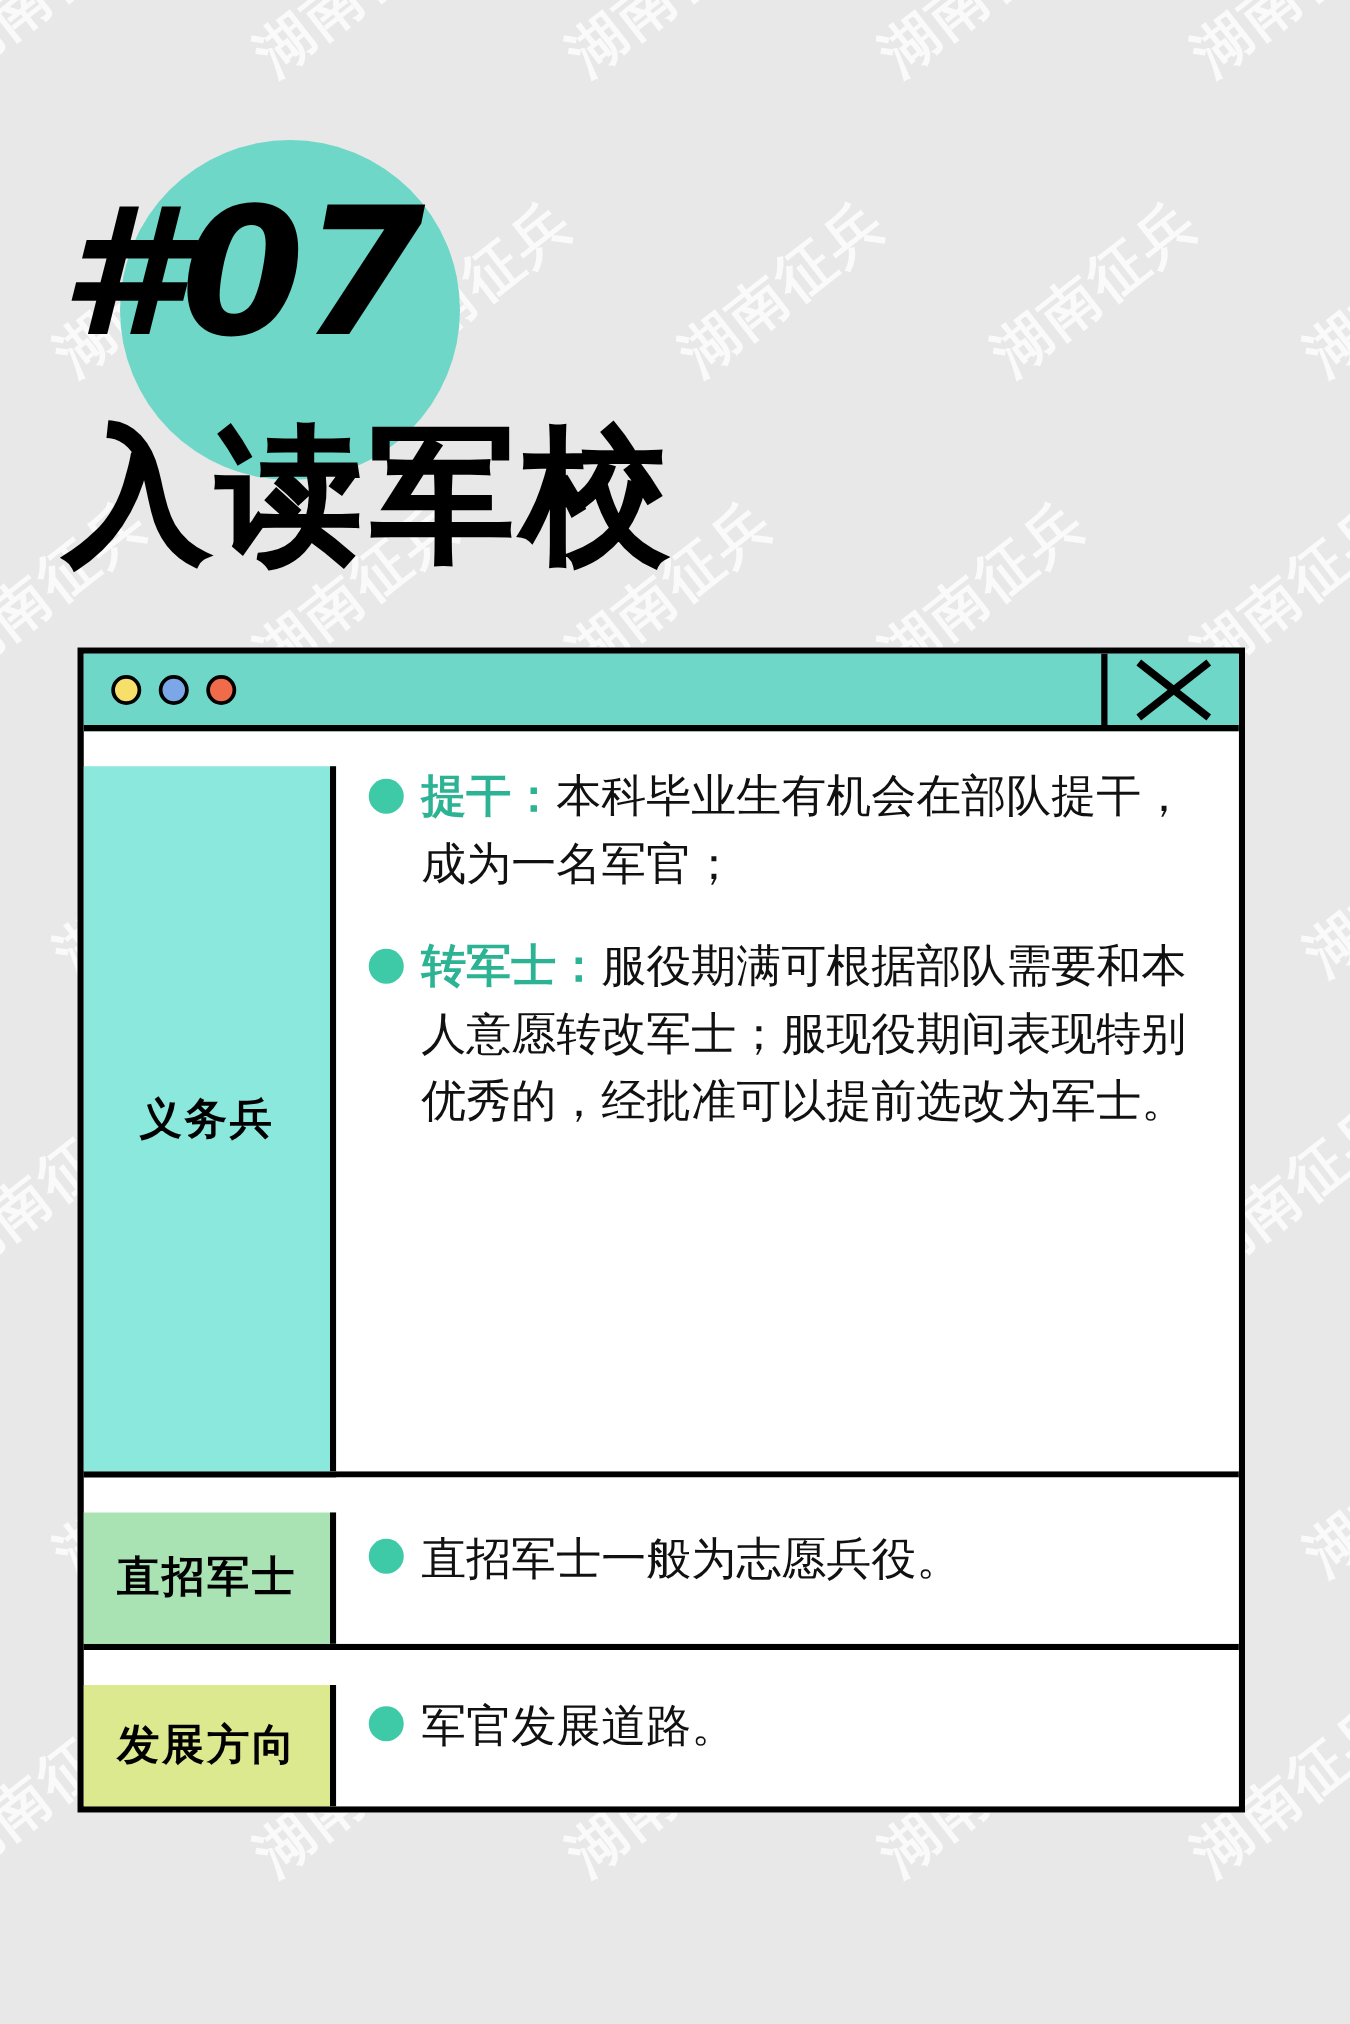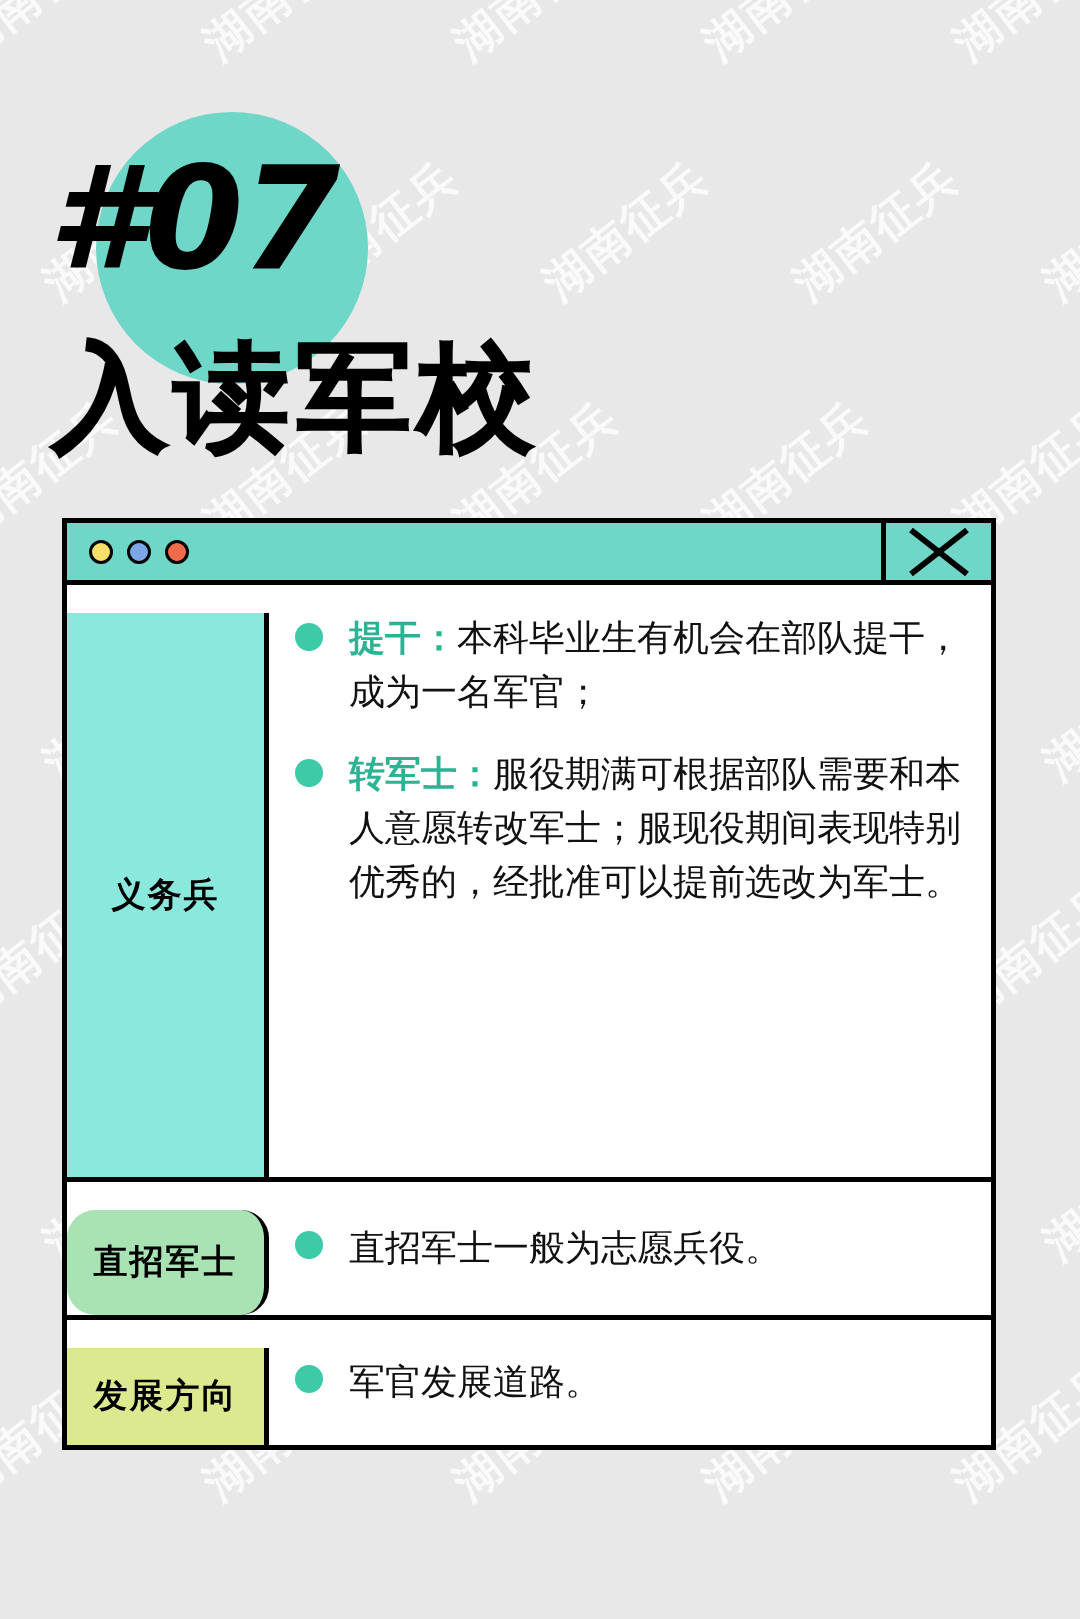--- a/index.html
+++ b/index.html
@@ -154,30 +154,29 @@
   }
   .row-body {
     flex: 1;
     background: #fff;
     box-sizing: border-box;
     padding: 26px 28px 26px 26px;
   }
   #row-0 { height: 600px; }
   #row-0 .row-label { background: #8ae8dd; }
   #row-1 { height: 138px; }
-  #row-1 .row-label { background: #a9e3b4; border-radius: 28px; }
+  #row-1 .row-label { background: #a9e3b4; }
   #row-2 { height: 126px; }
   #row-2 .row-label { background: #dde98e; }
   #row-2 { border-bottom: none; }
 
   .bullet-item {
     display: flex;
     align-items: flex-start;
     margin-bottom: 28px;
-    gap: 12px;
   }
   .bullet-item:last-child { margin-bottom: 0; }
   .bullet-dot {
     width: 28px;
     height: 28px;
     min-width: 28px;
     border-radius: 50%;
     background: #3ec9a7;
     margin-top: 12px;
     margin-right: 14px;

